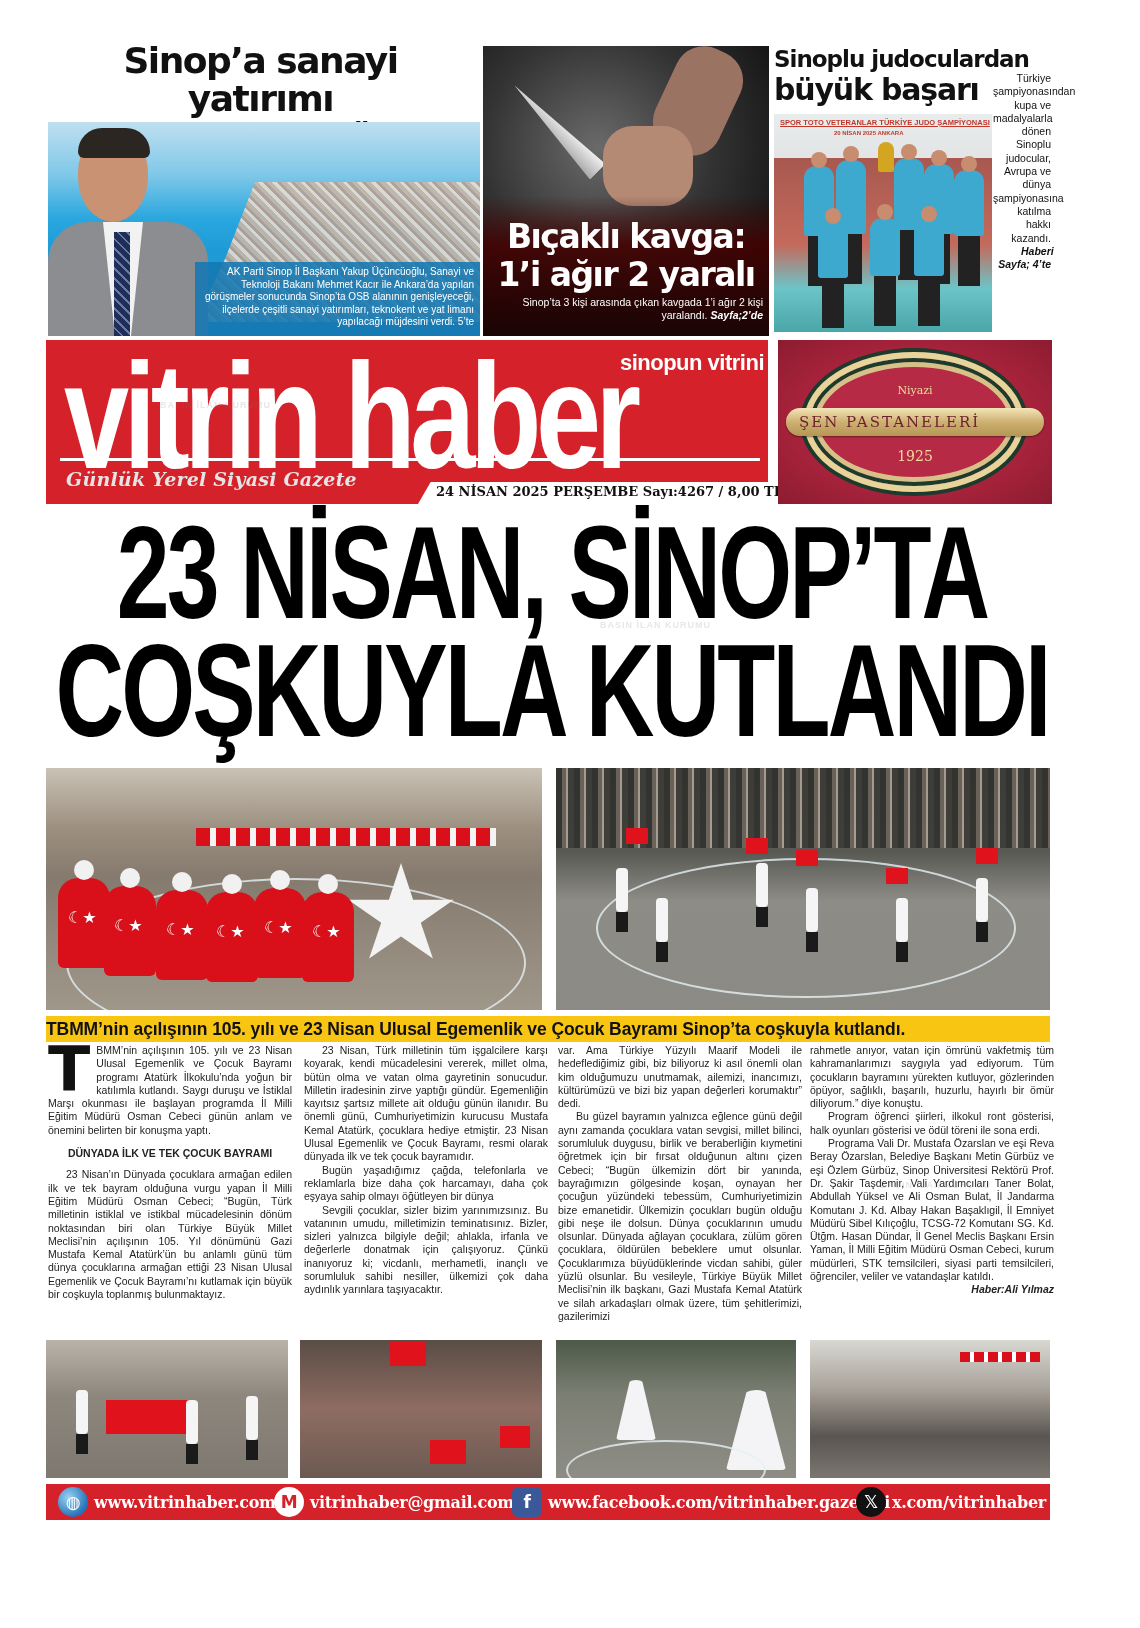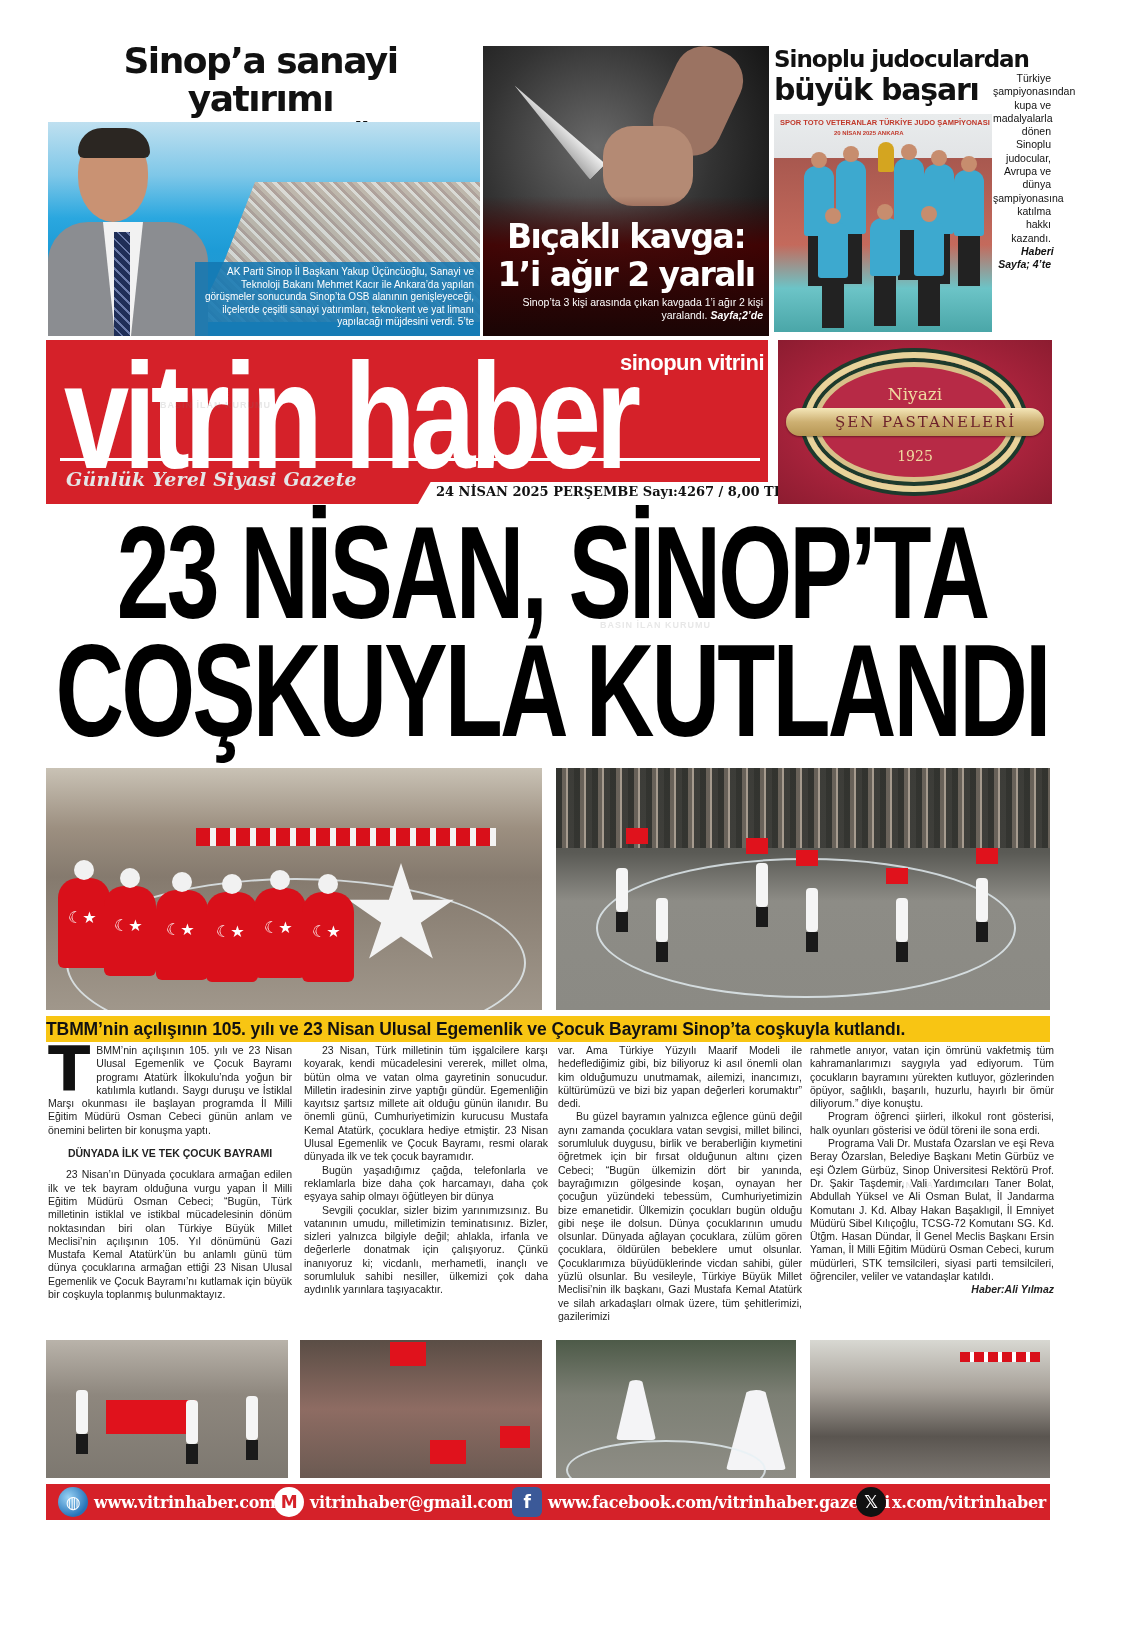--- a/index.html
+++ b/index.html
@@ -24,43 +24,43 @@
   .fist { position: absolute; left: 120px; top: 80px; width: 90px; height: 80px; background: #b48a74; border-radius: 30px; }
   .arm { position: absolute; left: 180px; top: 0; width: 70px; height: 110px; background: #9b7362; transform: rotate(25deg); border-radius: 30px; }
   .knife-grad { position: absolute; left: 0; top: 150px; width: 100%; height: 140px; background: linear-gradient(180deg, rgba(90,0,0,0) 0%, rgba(70,0,0,.85) 35%, #1a0505 100%); }
   .hl2 { left: 483px; top: 210px; width: 286px; text-align: center; color: #fff; font-family: "DejaVu Sans", sans-serif; font-weight: 900; font-size: 33px; line-height: 38px; letter-spacing: -1.5px; margin-top: 8px; }
   .cap-knife { left: 483px; top: 296px; width: 286px; color: #fff; font-size: 10.5px; line-height: 13px; text-align: right; padding-right: 6px; }
   .cap-knife i { font-weight: bold; }
 
   .hl3 { left: 774px; top: 46px; width: 282px; font-family: "DejaVu Sans", sans-serif; font-weight: 900; font-size: 23px; line-height: 26px; letter-spacing: -1px; color: #111; }
   .hl3b { left: 774px; top: 72px; font-family: "DejaVu Sans", sans-serif; font-weight: 900; font-size: 30px; line-height: 36px; letter-spacing: -1.2px; color: #111; }
   .photo-judo { left: 774px; top: 114px; width: 218px; height: 218px; background: linear-gradient(180deg, #e9eced 0%, #e2e4e6 20%, #a8584f 20%, #c46a5c 60%, #6cc4c7 80%, #4aa6a8 100%); overflow: hidden; }
-  .judo-banner { position: absolute; left: 6px; top: 4px; right: 0; font-size: 7.5px; font-weight: bold; color: #c0392b; white-space: nowrap; }
+  .judo-banner { position: absolute; left: 6px; top: 4px; right: 0; font-size: 7.5px; font-weight: bold; color: #c0392b; white-space: nowrap; text-decoration: underline; }
   .judo-banner2 { position: absolute; left: 60px; top: 16px; font-size: 6px; color: #c0392b; font-weight: bold; }
   .athlete { position: absolute; width: 30px; background: #3da9cf; border-radius: 12px 12px 3px 3px; }
   .athlete::before { content: ""; position: absolute; left: 7px; top: -14px; width: 16px; height: 16px; border-radius: 50%; background: #c78d6e; }
   .athlete::after { content: ""; position: absolute; left: 4px; bottom: -50px; width: 22px; height: 50px; background: #222; }
   .trophy { position: absolute; left: 104px; top: 28px; width: 16px; height: 30px; background: #d4a520; border-radius: 8px 8px 2px 2px; }
   .judo-text { left: 993px; top: 72px; width: 58px; font-size: 10.5px; line-height: 13.3px; text-align: right; color: #111; }
   .judo-text b { font-style: italic; margin-left: 28px; }
 
   
   .masthead { left: 46px; top: 340px; width: 722px; height: 164px; background: #d52129; overflow: hidden; }
   .mast-logo { position: absolute; left: 18px; top: 6px; color: #fff; font-family: "Liberation Sans", sans-serif; font-weight: bold; font-size: 150px; line-height: 140px; letter-spacing: -7px; transform: scaleX(0.78); transform-origin: left top; white-space: nowrap; }
   .mast-tag { position: absolute; right: 4px; top: 10px; color: #fff; font-weight: bold; font-size: 22px; letter-spacing: -0.5px; }
   .mast-line { position: absolute; left: 14px; top: 118px; width: 700px; height: 3px; background: #fff; }
   .mast-sub { position: absolute; left: 20px; top: 128px; color: #e5e5e5; font-family: "DejaVu Serif", serif; font-style: italic; font-weight: bold; font-size: 19px; letter-spacing: 0.2px; }
   .mast-white { position: absolute; left: 376px; top: 142px; width: 360px; height: 30px; background: #fff; transform: skewX(-30deg); }
   .mast-date { left: 436px; top: 484px; font-family: "DejaVu Serif", serif; font-weight: bold; font-size: 13px; color: #111; white-space: nowrap; }
 
   .ad { left: 778px; top: 340px; width: 274px; height: 164px; background: radial-gradient(ellipse at center, #c9334f 0%, #a8233c 60%, #8c1c30 100%); overflow: hidden; }
   .ad-ring1 { position: absolute; left: 26px; top: 12px; width: 220px; height: 140px; border-radius: 50%; border: 6px solid #e8d39a; box-shadow: 0 0 0 4px #1d3a2c, inset 0 0 0 4px #1d3a2c, inset 0 0 0 9px #d8c089; background: #b72a46; }
   .ad-pin { position: absolute; left: 8px; top: 68px; width: 258px; height: 28px; background: linear-gradient(180deg, #f4e6b8, #cdb072 50%, #b79654); border-radius: 14px; box-shadow: 0 1px 2px rgba(0,0,0,.4); }
-  .ad-niyazi { position: absolute; left: 0; width: 100%; top: 44px; text-align: center; font-family: "DejaVu Serif", serif; color: #f0dba0; font-size: 17px; }
-  .ad-name { position: absolute; left: 0; width: 100%; top: 73px; text-align: center; font-family: "DejaVu Serif", serif; color: #6b1f2a; font-size: 15px; letter-spacing: 2px; padding-left: 21px; }
+  .ad-niyazi { position: absolute; left: 0; width: 100%; top: 44px; text-align: center; font-family: "DejaVu Serif", serif; color: #f0dba0; font-size: 11px; }
+  .ad-name { position: absolute; left: 0; width: 100%; top: 73px; font-family: "DejaVu Serif", serif; color: #6b1f2a; font-size: 15px; letter-spacing: 2px; padding-left: 21px; }
   .ad-year { position: absolute; left: 0; width: 100%; top: 108px; text-align: center; font-family: "DejaVu Serif", serif; color: #f0dba0; font-size: 14px; }
 
   
   .main-hl { left: 50px; top: 514px; width: 1004px; text-align: center; font-family: "Liberation Sans", sans-serif; font-weight: bold; font-size: 132px; line-height: 118px; color: #000; letter-spacing: -4px; transform: scaleX(0.72); transform-origin: center top; white-space: nowrap; }
   .main-hl div { width: 1394px; margin-left: -195px; }
 
   
   .photo { background: #888; overflow: hidden; }
   .p-kids1 { left: 46px; top: 768px; width: 496px; height: 242px; background: linear-gradient(180deg, #c9c2b5 0%, #9c8f80 25%, #857a6e 45%, #a0978b 100%); }
   .p-kids2 { left: 556px; top: 768px; width: 494px; height: 242px; background: linear-gradient(180deg, #4a4b45 0%, #5a5a55 35%, #8d8c86 55%, #8b8a84 100%); }

